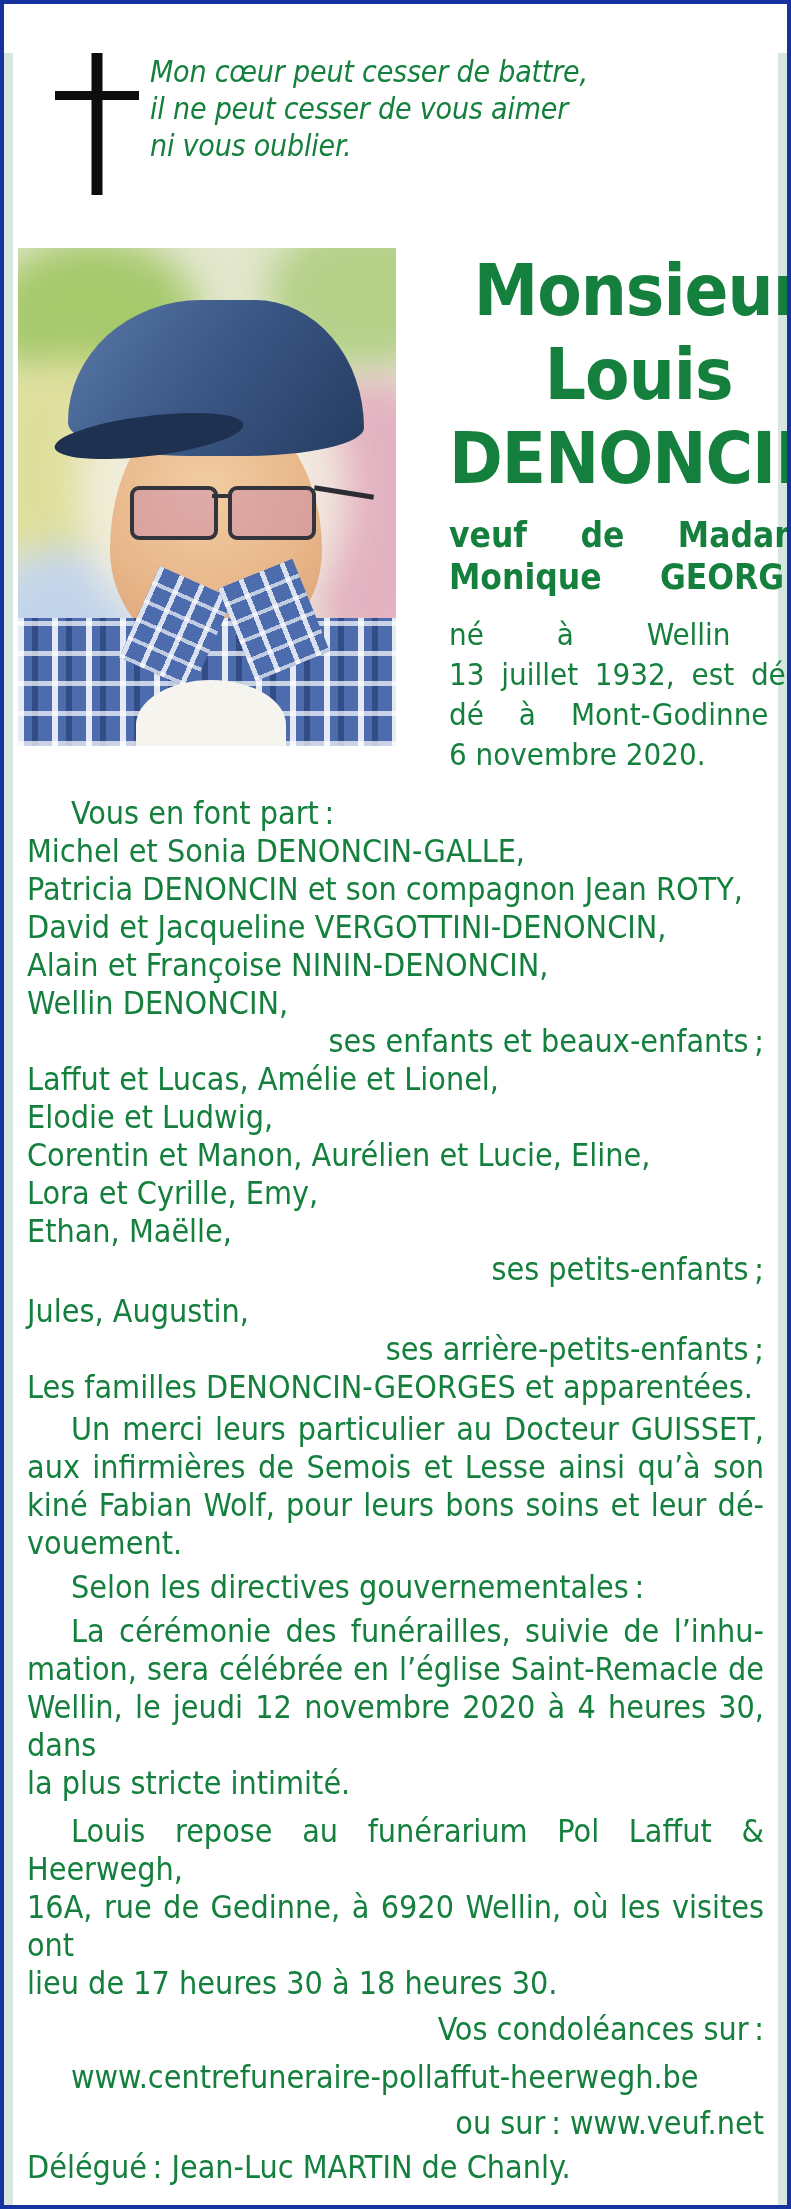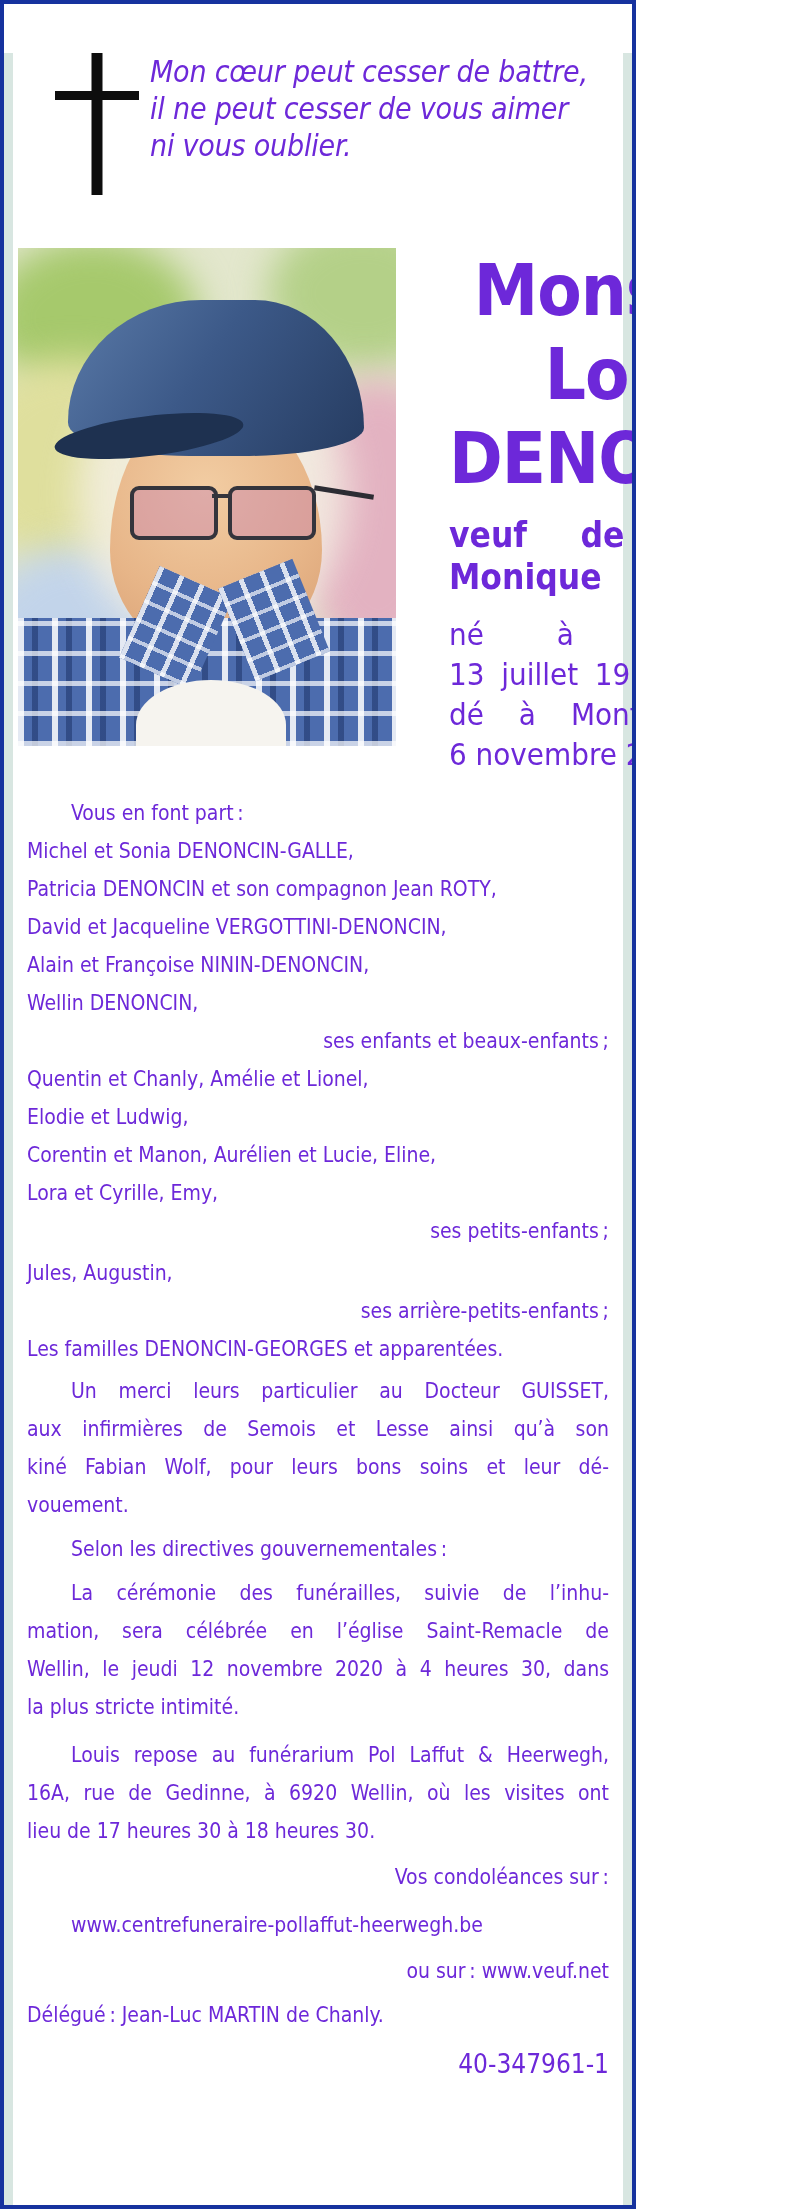--- a/index.html
+++ b/index.html
@@ -1,25 +1,25 @@
 <!DOCTYPE html>
 <html><head>
 <meta charset="utf-8">
 <style>
   html,body{margin:0;padding:0;background:#ffffff;}
   .page{
     position:relative;
-    width:636px;height:2209px;
+    width:791px;height:2209px;
     box-sizing:border-box;
     border:4px solid #16329e;
     background:#ffffff;
     overflow:hidden;
     font-family:"DejaVu Sans","Liberation Sans",sans-serif;
     font-stretch:condensed;
-    color:#6d28d9;
+    color:#15803d;
   }
   .inner{
     box-sizing:border-box;
     width:100%;height:100%;
     border-left:9px solid #d8e6e1;
     border-right:9px solid #d8e6e1;
     padding:0 0;
   }
   
   .epitaph-row{position:relative;height:150px;margin-top:49px;}
@@ -64,21 +64,21 @@
             repeating-linear-gradient(90deg,rgba(255,255,255,.8) 0 5px,transparent 5px 22px),
             repeating-linear-gradient(0deg,rgba(255,255,255,.65) 0 4px,transparent 4px 20px);}
   .collar.cl{left:118px;top:330px;transform:rotate(24deg);}
   .collar.cr{left:216px;top:322px;transform:rotate(-22deg);}
   .tee{position:absolute;left:118px;top:432px;width:150px;height:90px;background:#f6f4ef;border-radius:50% 50% 8px 8px;}
   .right-col{flex:1;margin-left:24px;margin-right:0;}
   .deceased-name{font-weight:bold;font-size:72px;line-height:84px;text-align:center;letter-spacing:-1px;white-space:nowrap;}
   .widow{margin-top:14px;font-weight:bold;font-size:35px;line-height:42px;}
   .birth-death{margin-top:16px;font-size:31px;line-height:40px;}
   
-  .body{margin:20px 14px 16px 14px;font-size:21px;line-height:38px;}
+  .body{margin:20px 14px 16px 14px;font-size:32px;line-height:38px;}
   .ind{padding-left:44px;}
   .jl{text-align:justify;text-align-last:justify;}
   .jli{text-align:justify;text-align-last:justify;text-indent:44px;}
   .right{text-align:right;}
   .b{font-weight:normal;}
   .mt4{margin-top:4px;}.mt6{margin-top:6px;}.mt8{margin-top:8px;text-align:right;}.mt10{margin-top:10px;}
   .ref{margin:4px 14px 0 14px;text-align:right;font-size:26px;line-height:28px;}
 </style>
 </head>
 <body>
@@ -139,24 +139,25 @@
     </div>
 
     <div class="body">
         <div class="ind"><span>Vous en font part :</span></div>
         <div><span>Michel et Sonia DENONCIN-GALLE,</span></div>
         <div><span>Patricia DENONCIN et son compagnon Jean ROTY,</span></div>
         <div><span>David et Jacqueline VERGOTTINI-DENONCIN,</span></div>
         <div><span>Alain et Françoise NININ-DENONCIN,</span></div>
         <div><span>Wellin DENONCIN,</span></div>
         <div class="right"><span class="b">ses enfants et beaux-enfants</span><span> ;</span></div>
-        <div><span>Quentin et Chanly, Amélie et Lionel,</span></div>
+        <div><span>Laffut et Lucas, Amélie et Lionel,</span></div>
         <div><span>Elodie et Ludwig,</span></div>
         <div><span>Corentin et Manon, Aurélien et Lucie, Eline,</span></div>
         <div><span>Lora et Cyrille, Emy,</span></div>
+        <div><span>Ethan, Maëlle,</span></div>
         <div class="right"><span class="b">ses petits-enfants</span><span> ;</span></div>
         <div class="mt4"><span>Jules, Augustin,</span></div>
         <div class="right"><span class="b">ses arrière-petits-enfants</span><span> ;</span></div>
         <div><span>Les familles DENONCIN-GEORGES et apparentées.</span></div>
         <div class="jli mt4"><span>Un merci leurs particulier au Docteur GUISSET,</span></div>
         <div class="jl"><span>aux infirmières de Semois et Lesse ainsi qu’à son</span></div>
         <div class="jl"><span>kiné Fabian Wolf, pour leurs bons soins et leur dé-</span></div>
         <div><span>vouement.</span></div>
         <div class="ind mt6 b"><span>Selon les directives gouvernementales :</span></div>
         <div class="jli mt6"><span>La cérémonie des funérailles, suivie de l’inhu-</span></div>

